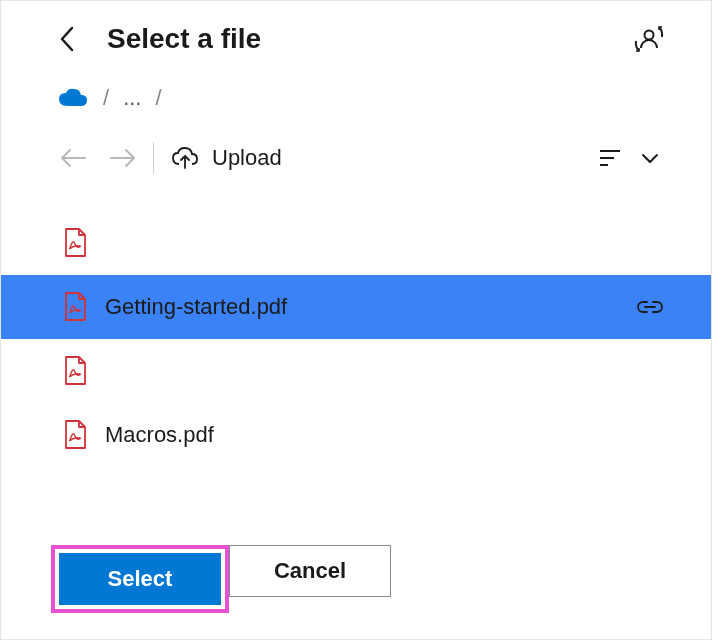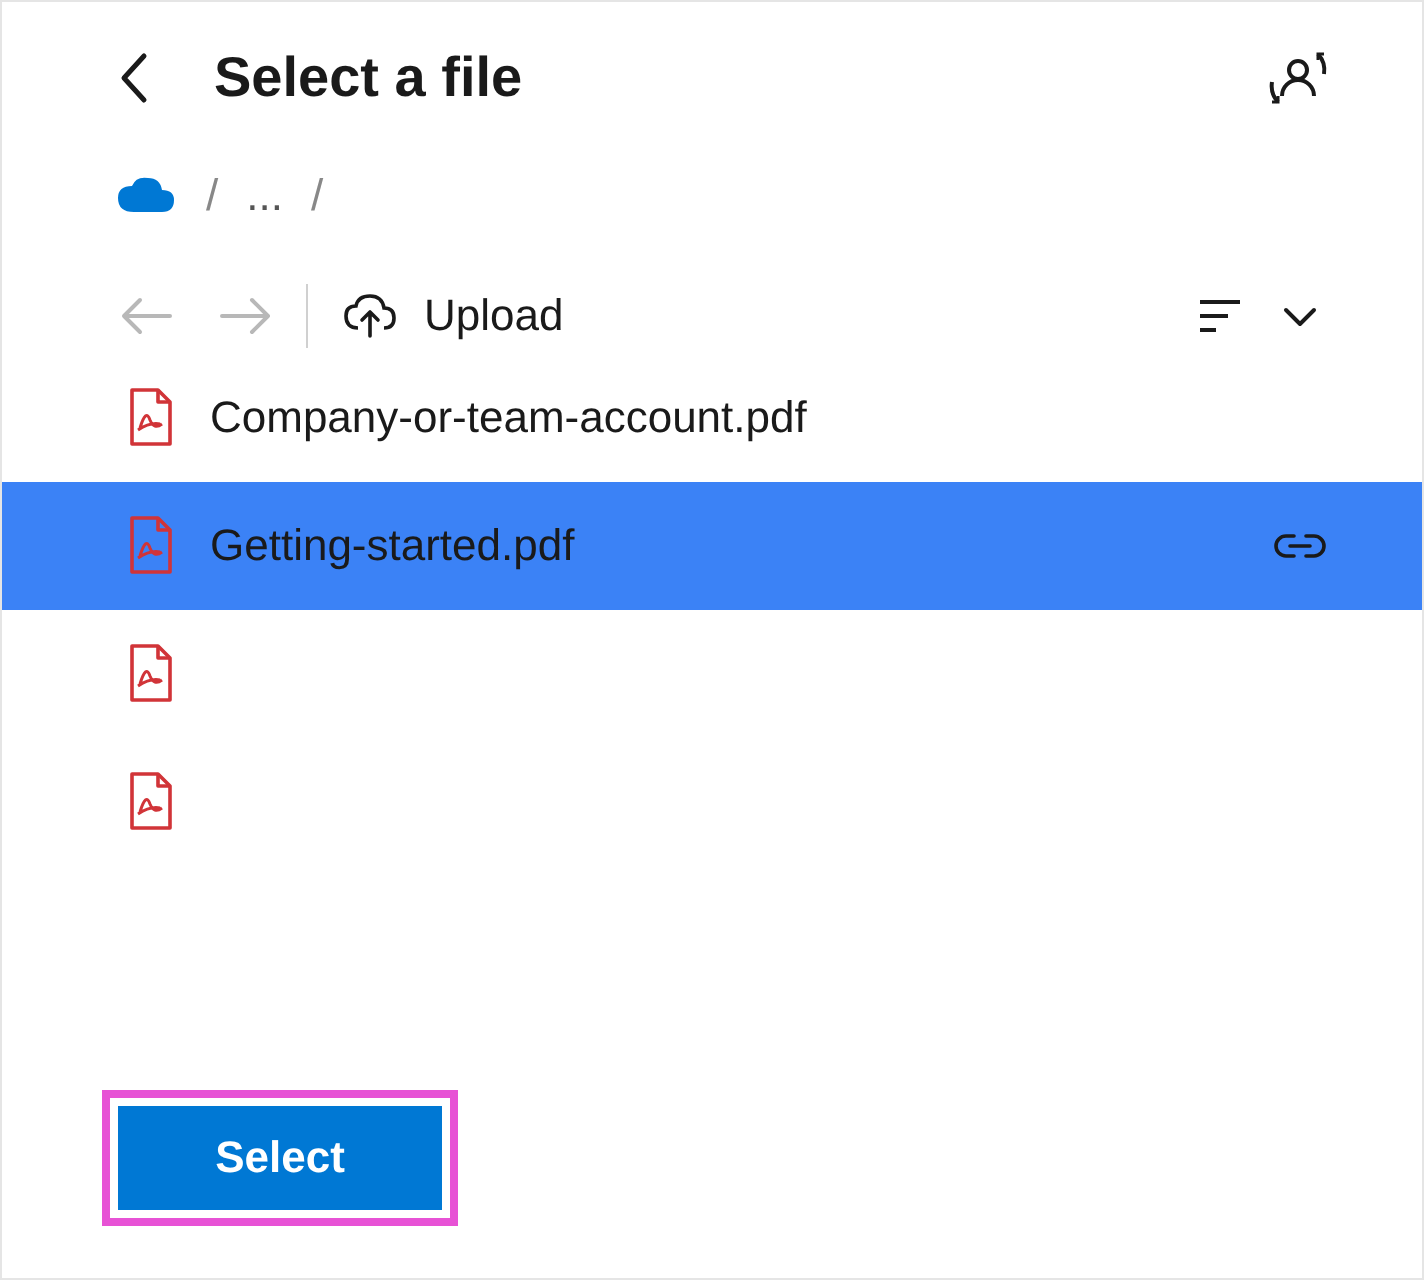--- a/index.html
+++ b/index.html
@@ -55,21 +55,21 @@
       gap: 14px;
     }
     .onedrive-icon { display: flex; align-items: center; }
     .crumb-sep { color: #888; font-size: 22px; }
     .crumb-ellipsis { color: #555; cursor: pointer; }
     .crumb-current { color: #1a1a1a; }
     .toolbar {
       display: flex;
       align-items: center;
       padding: 0 46px 0 56px;
-      margin-bottom: 0;
+      margin-bottom: 34px;
       height: 38px;
     }
     .nav-arrow {
       width: 32px;
       height: 32px;
       display:flex;
       align-items:center;
       justify-content:center;
     }
     .nav-arrow.disabled svg { stroke: #b8b8b8; }
@@ -224,21 +224,20 @@
     </div>
   </div>
 
   <div class="file-list">
     <div class="file-row">
       <svg class="pdf-icon" viewBox="0 0 24 30">
           <path d="M3 1 H16 L22 7 V28 H3 Z" stroke="#d13438" stroke-width="1.8" fill="none" stroke-linejoin="round"></path>
           <path d="M16 1 V7 H22" stroke="#d13438" stroke-width="1.8" fill="none" stroke-linejoin="round"></path>
           <path d="M7 20 q3 -10 5 -4 q2 5 6 2 M6 21 q6 -4 11 -3" stroke="#d13438" stroke-width="1.5" fill="none"></path>
         </svg>
-      <span class="file-name">Company-or-team-account.pdf</span>
     </div>
     <div class="file-row selected">
       <svg class="pdf-icon" viewBox="0 0 24 30">
           <path d="M3 1 H16 L22 7 V28 H3 Z" stroke="#d13438" stroke-width="1.8" fill="none" stroke-linejoin="round"></path>
           <path d="M16 1 V7 H22" stroke="#d13438" stroke-width="1.8" fill="none" stroke-linejoin="round"></path>
           <path d="M7 20 q3 -10 5 -4 q2 5 6 2 M6 21 q6 -4 11 -3" stroke="#d13438" stroke-width="1.5" fill="none"></path>
         </svg>
       <span class="file-name">Getting-started.pdf</span>
       <span class="link-icon">
         <svg width="28" height="18" viewBox="0 0 28 18">
@@ -252,22 +251,24 @@
           <path d="M16 1 V7 H22" stroke="#d13438" stroke-width="1.8" fill="none" stroke-linejoin="round"></path>
           <path d="M7 20 q3 -10 5 -4 q2 5 6 2 M6 21 q6 -4 11 -3" stroke="#d13438" stroke-width="1.5" fill="none"></path>
         </svg>
     </div>
     <div class="file-row">
       <svg class="pdf-icon" viewBox="0 0 24 30">
           <path d="M3 1 H16 L22 7 V28 H3 Z" stroke="#d13438" stroke-width="1.8" fill="none" stroke-linejoin="round"></path>
           <path d="M16 1 V7 H22" stroke="#d13438" stroke-width="1.8" fill="none" stroke-linejoin="round"></path>
           <path d="M7 20 q3 -10 5 -4 q2 5 6 2 M6 21 q6 -4 11 -3" stroke="#d13438" stroke-width="1.5" fill="none"></path>
         </svg>
+      <span class="file-name">Macros.pdf</span>
     </div>
   </div>
 
   <div class="footer">
     <div class="highlight-box">
       <button class="btn primary">Select</button>
     </div>
+    <button class="btn secondary">Cancel</button>
   </div>
 
 </div>
 
 </body></html>

